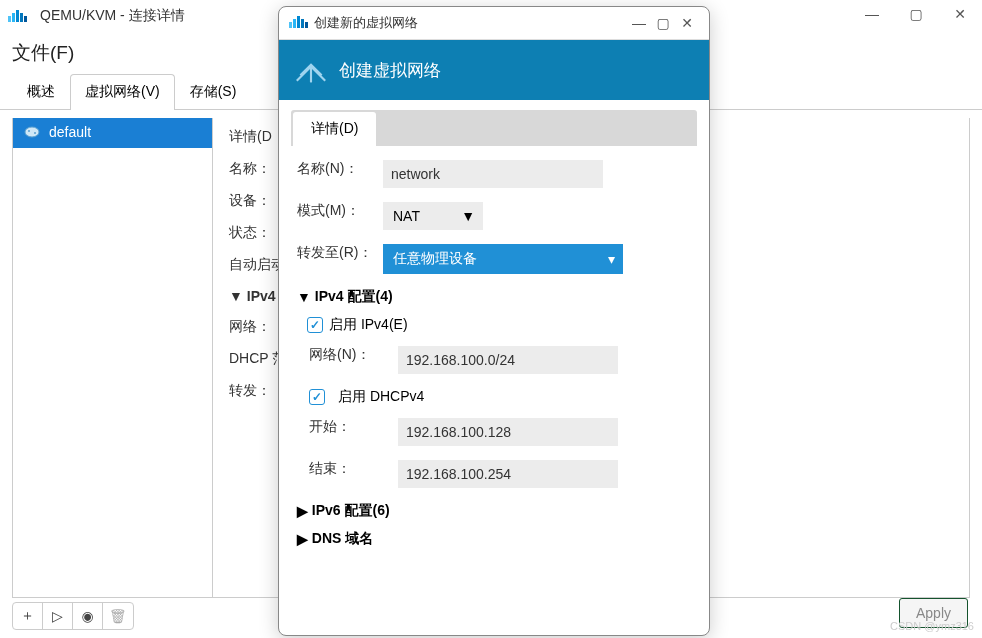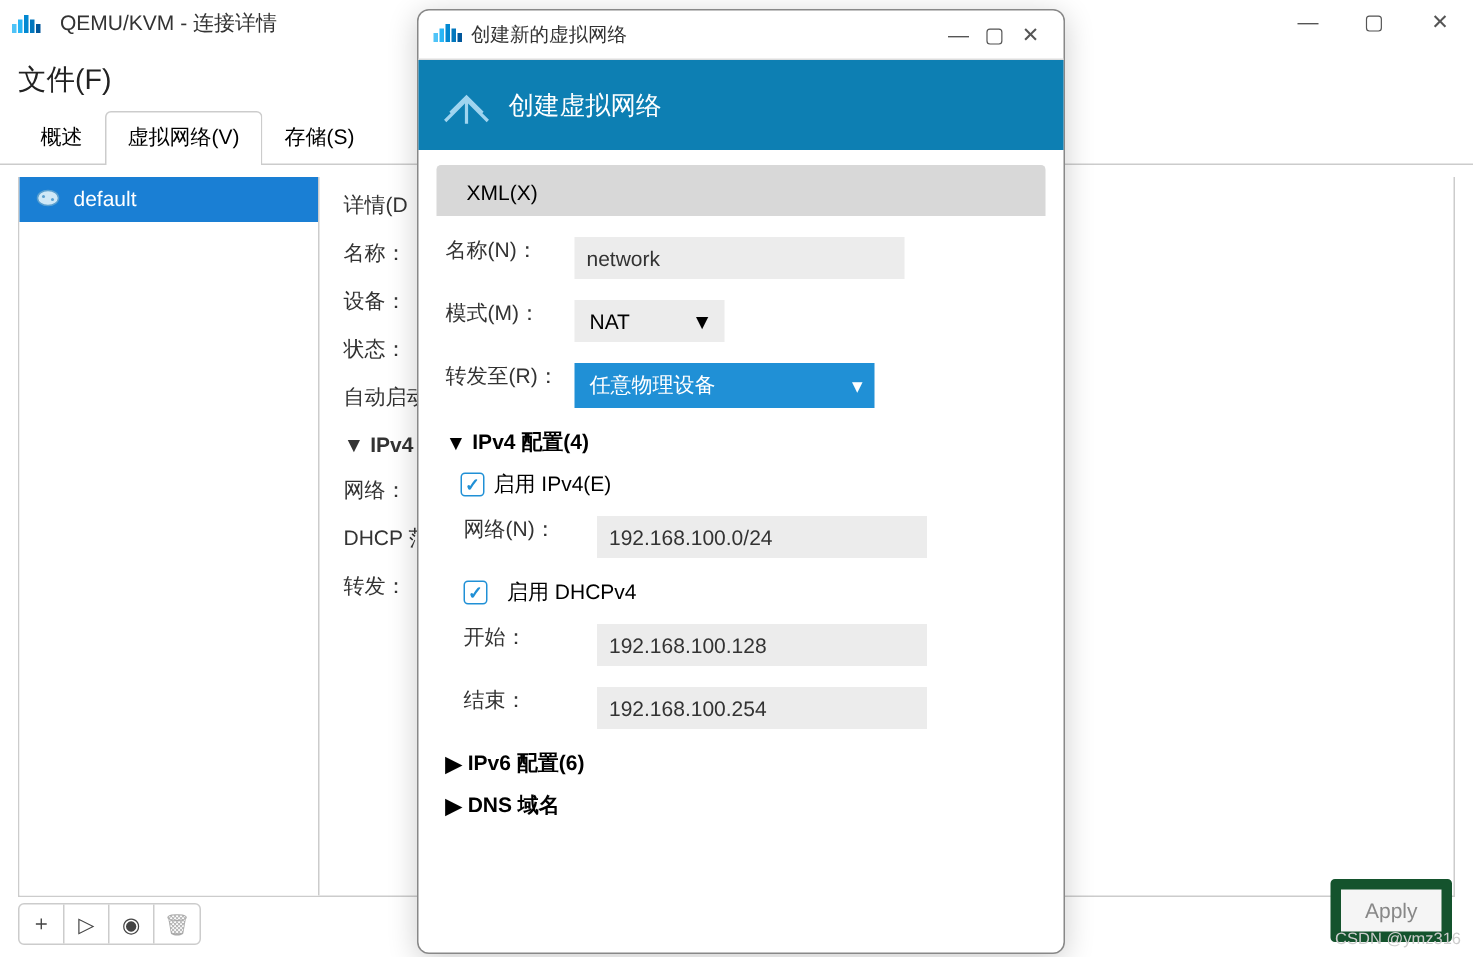--- a/index.html
+++ b/index.html
@@ -25,21 +25,21 @@
     .sidebar-icon { width: 18px; height: 18px; display: flex; align-items: center; justify-content: center; }
 
     .details-panel { flex: 1; padding: 10px 16px; color: #333; }
     .details-panel .row { margin-bottom: 14px; }
     .details-panel .expander { font-weight: bold; }
 
     .bottom-toolbar { position: absolute; bottom: 8px; left: 12px; display: flex; gap: 0; border: 1px solid #ccc; border-radius: 4px; }
     .bottom-toolbar .tbtn { width: 30px; height: 26px; display: flex; align-items: center; justify-content: center; border-right: 1px solid #ccc; cursor: pointer; color: #444; }
     .bottom-toolbar .tbtn:last-child { border-right: none; color: #aaa; }
 
-    .apply-btn { position: absolute; bottom: 10px; right: 14px; padding: 6px 16px; border: 7px solid #14532d; background: #f5f5f5; color: #888; border-radius: 3px; }
+    .apply-btn { position: absolute; bottom: 10px; right: 14px; padding: 6px 16px; border: 1px solid #14532d; background: #f5f5f5; color: #888; border-radius: 3px; }
 
     
     .dialog { position: absolute; top: 6px; left: 278px; width: 432px; height: 630px; background: #fff; border: 1px solid #888; border-radius: 8px; box-shadow: 0 4px 20px rgba(0,0,0,0.2); display: flex; flex-direction: column; }
     .dialog-title-bar { height: 32px; display: flex; align-items: center; padding: 16px 10px; border-bottom: 1px solid #ddd; }
     .dialog-title-bar .title { font-size: 13px; color: #333; margin-left: 6px; }
     .dialog-title-bar .spacer { flex: 1; }
     .dialog-win-ctrl { width: 24px; height: 20px; display: flex; align-items: center; justify-content: center; cursor: pointer; color: #555; }
 
     .dialog-header { background: #0d7fb3; color: #fff; display: flex; align-items: center; padding: 14px 16px; gap: 12px; }
     .dialog-header .hdr-icon { width: 32px; height: 32px; display: flex; align-items: center; justify-content: center; }
@@ -49,21 +49,21 @@
     .sub-tabs { display: flex; background: #d8d8d8; padding: 2px 2px 0 2px; border-radius: 3px 3px 0 0; }
     .sub-tab { padding: 8px 18px; cursor: pointer; }
     .sub-tab.active { background: #fff; border-radius: 3px 3px 0 0; }
 
     .form { padding: 14px 6px; }
     .form-row { display: flex; align-items: flex-start; margin-bottom: 14px; gap: 10px; }
     .form-label { width: 76px; color: #333; text-align: left; }
     .form-input { flex: 0 0 auto; width: 200px; padding: 6px 8px; background: #ececec; border: none; color: #333; }
     .form-input.wide { width: 220px; }
     .dropdown { position: relative; width: 100px; background: #ececec; padding: 6px 26px 6px 10px; cursor: pointer; }
-    .dropdown.blue { background: #2090d6; color: #fff; width: 200px; }
+    .dropdown.blue { background: #2090d6; color: #fff; width: 240px; }
     .dropdown .dd-arrow { position: absolute; right: 8px; top: 50%; transform: translateY(-50%); }
 
     .section-head { font-weight: bold; margin: 8px 0 10px 0; display: flex; align-items: center; gap: 4px; cursor: pointer; }
     .checkbox-row { display: flex; align-items: center; gap: 6px; margin: 6px 0 12px 10px; }
     .checkbox-box { width: 16px; height: 16px; border: 1px solid #2090d6; border-radius: 3px; background: #fff; display: flex; align-items: center; justify-content: center; cursor: pointer; }
     .checkbox-box.checked::after { content: "✓"; color: #2090d6; font-size: 12px; font-weight: bold; }
     .indent { margin-left: 12px; gap: 13px; }
 
     .dialog-footer { padding: 10px 14px; display: flex; justify-content: flex-end; gap: 12px; border-top: 1px solid #eee; }
     .btn { padding: 7px 18px; background: #ececec; border: none; cursor: pointer; color: #333; border-radius: 2px; }
@@ -166,21 +166,21 @@
         <path d="M6 22 L18 10 L30 22"></path>
         <path d="M2 28 L18 12 L34 28"></path>
         <path d="M18 12 L18 30"></path>
       </svg>
     </span>
     <span class="hdr-title">创建虚拟网络</span>
   </div>
 
   <div class="dialog-body">
     <div class="sub-tabs">
-      <div class="sub-tab">XML(X)</div>
+      <div class="sub-tab active">详情(D)</div>
     </div>
 
     <div class="form">
       <div class="form-row">
         <span class="form-label">名称(N)：</span>
         <input class="form-input wide" value="network" style="">
       </div>
       <div class="form-row">
         <span class="form-label">模式(M)：</span>
         <div class="dropdown">

